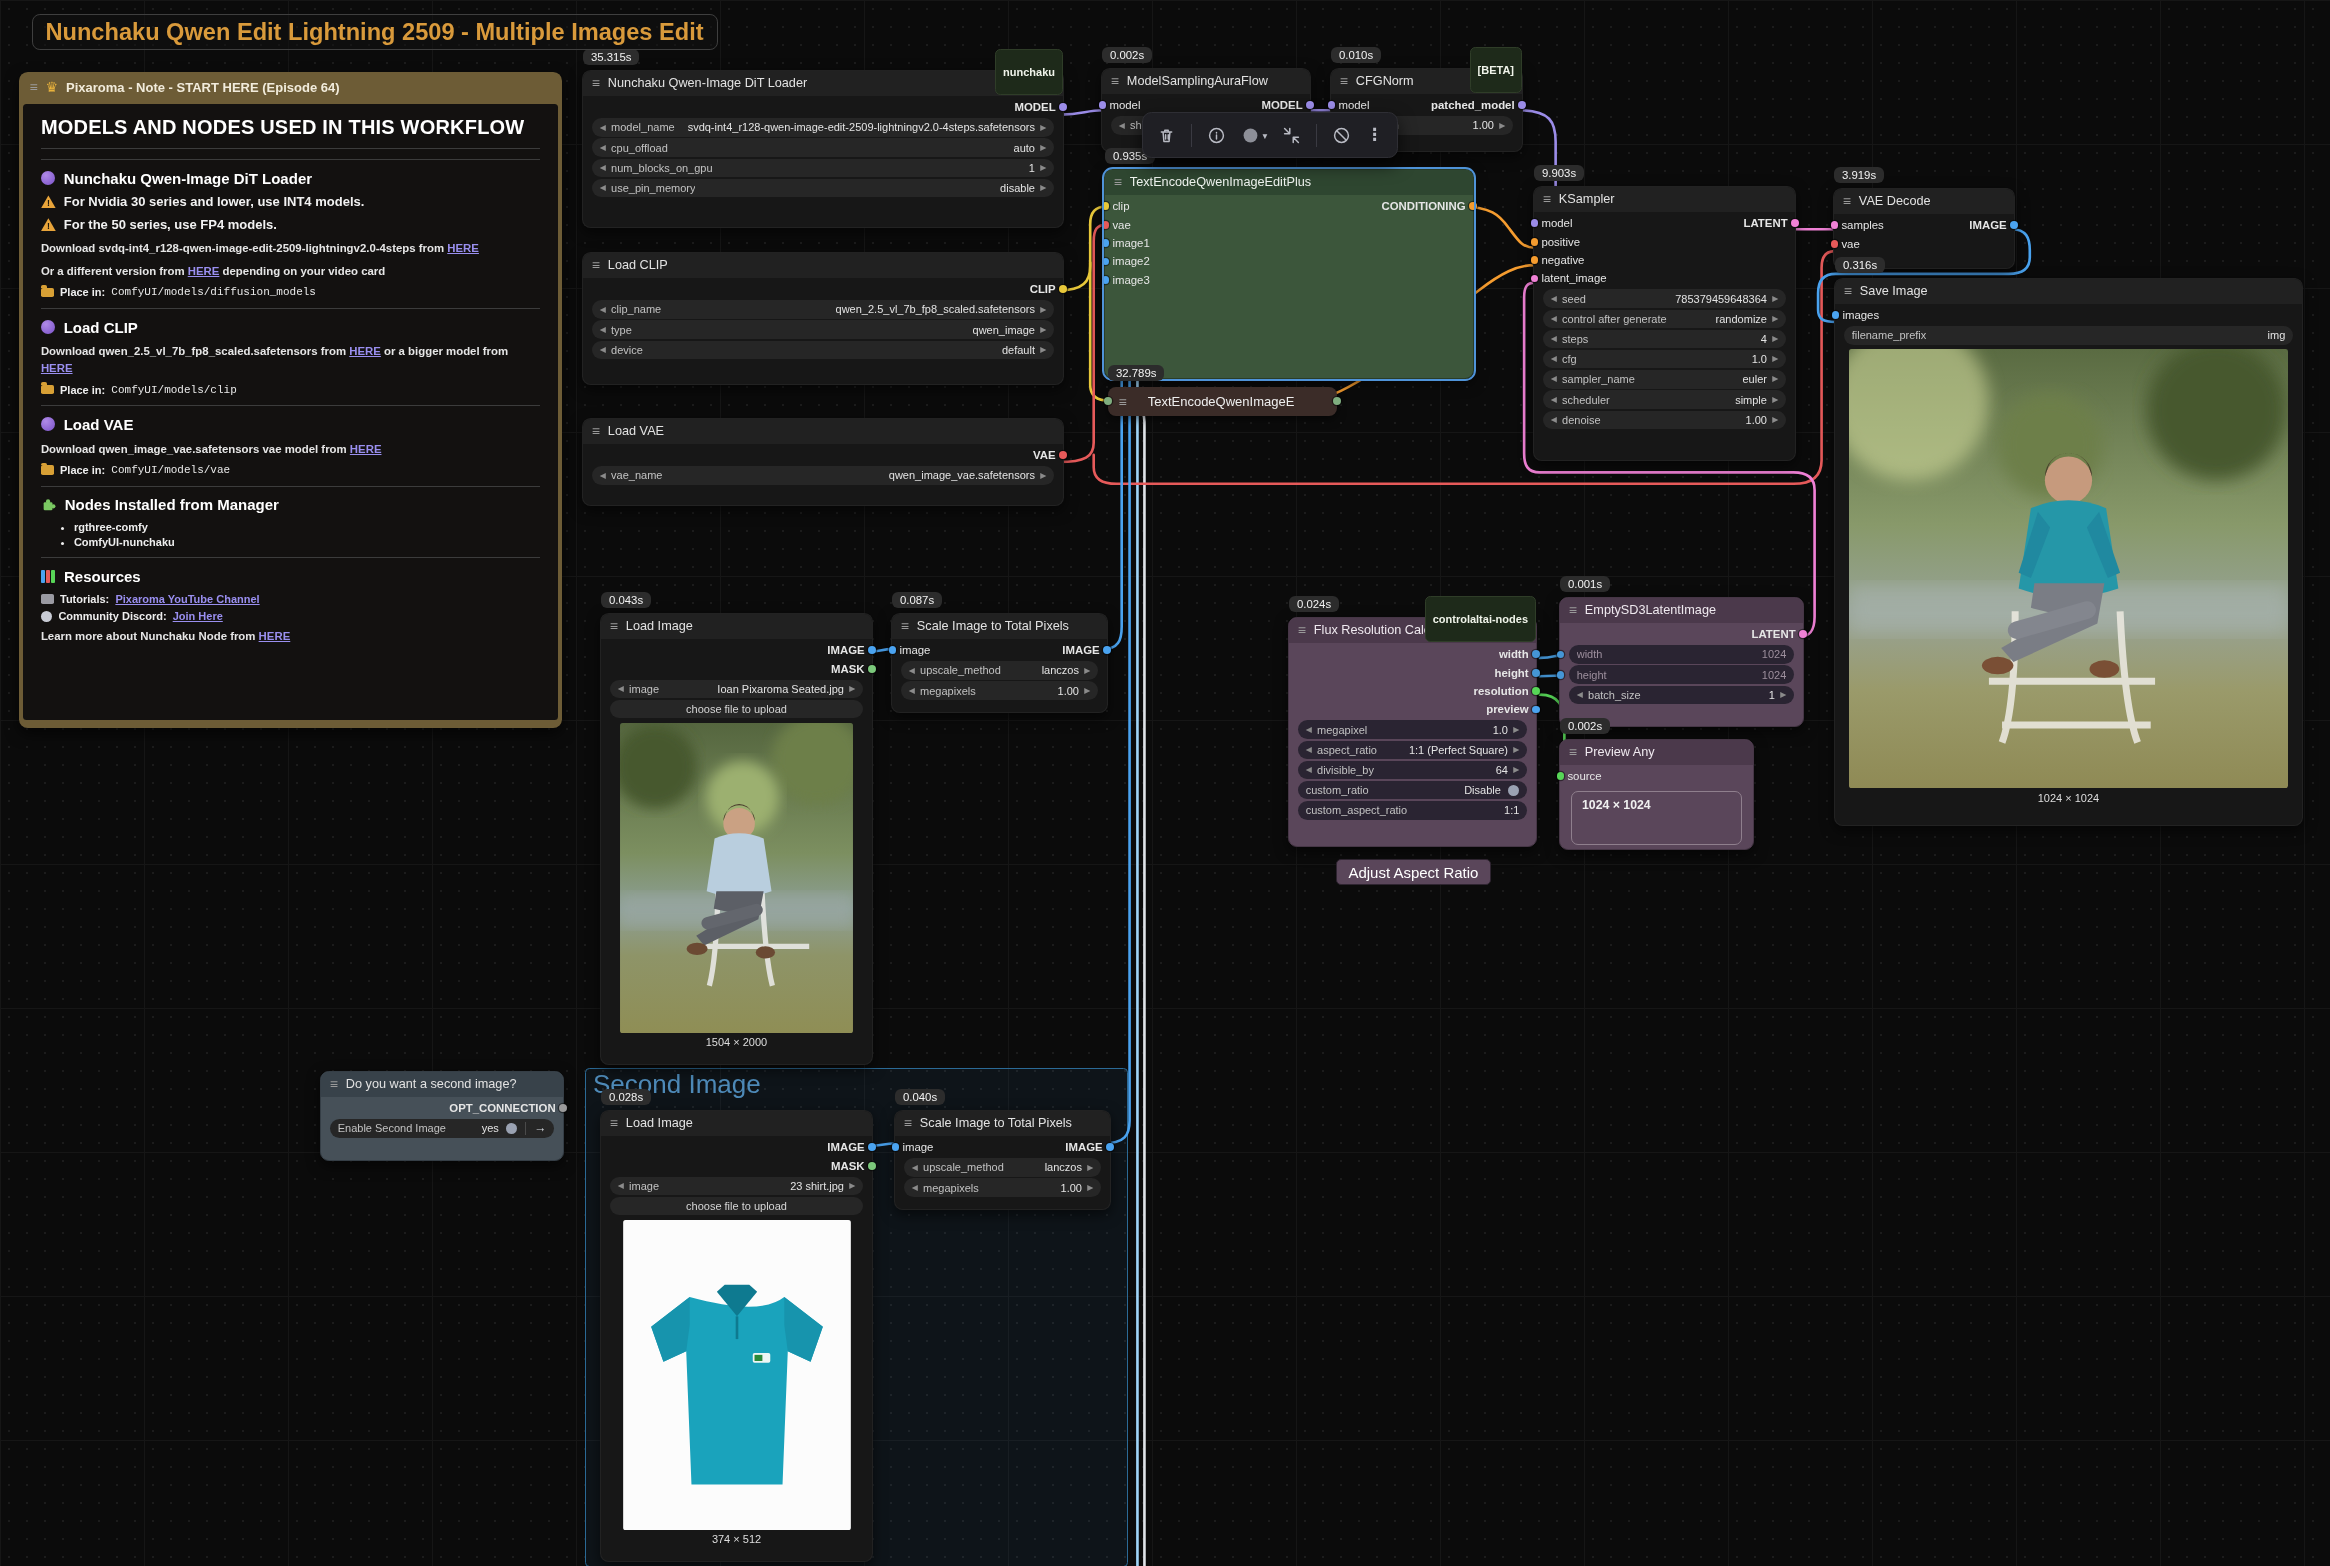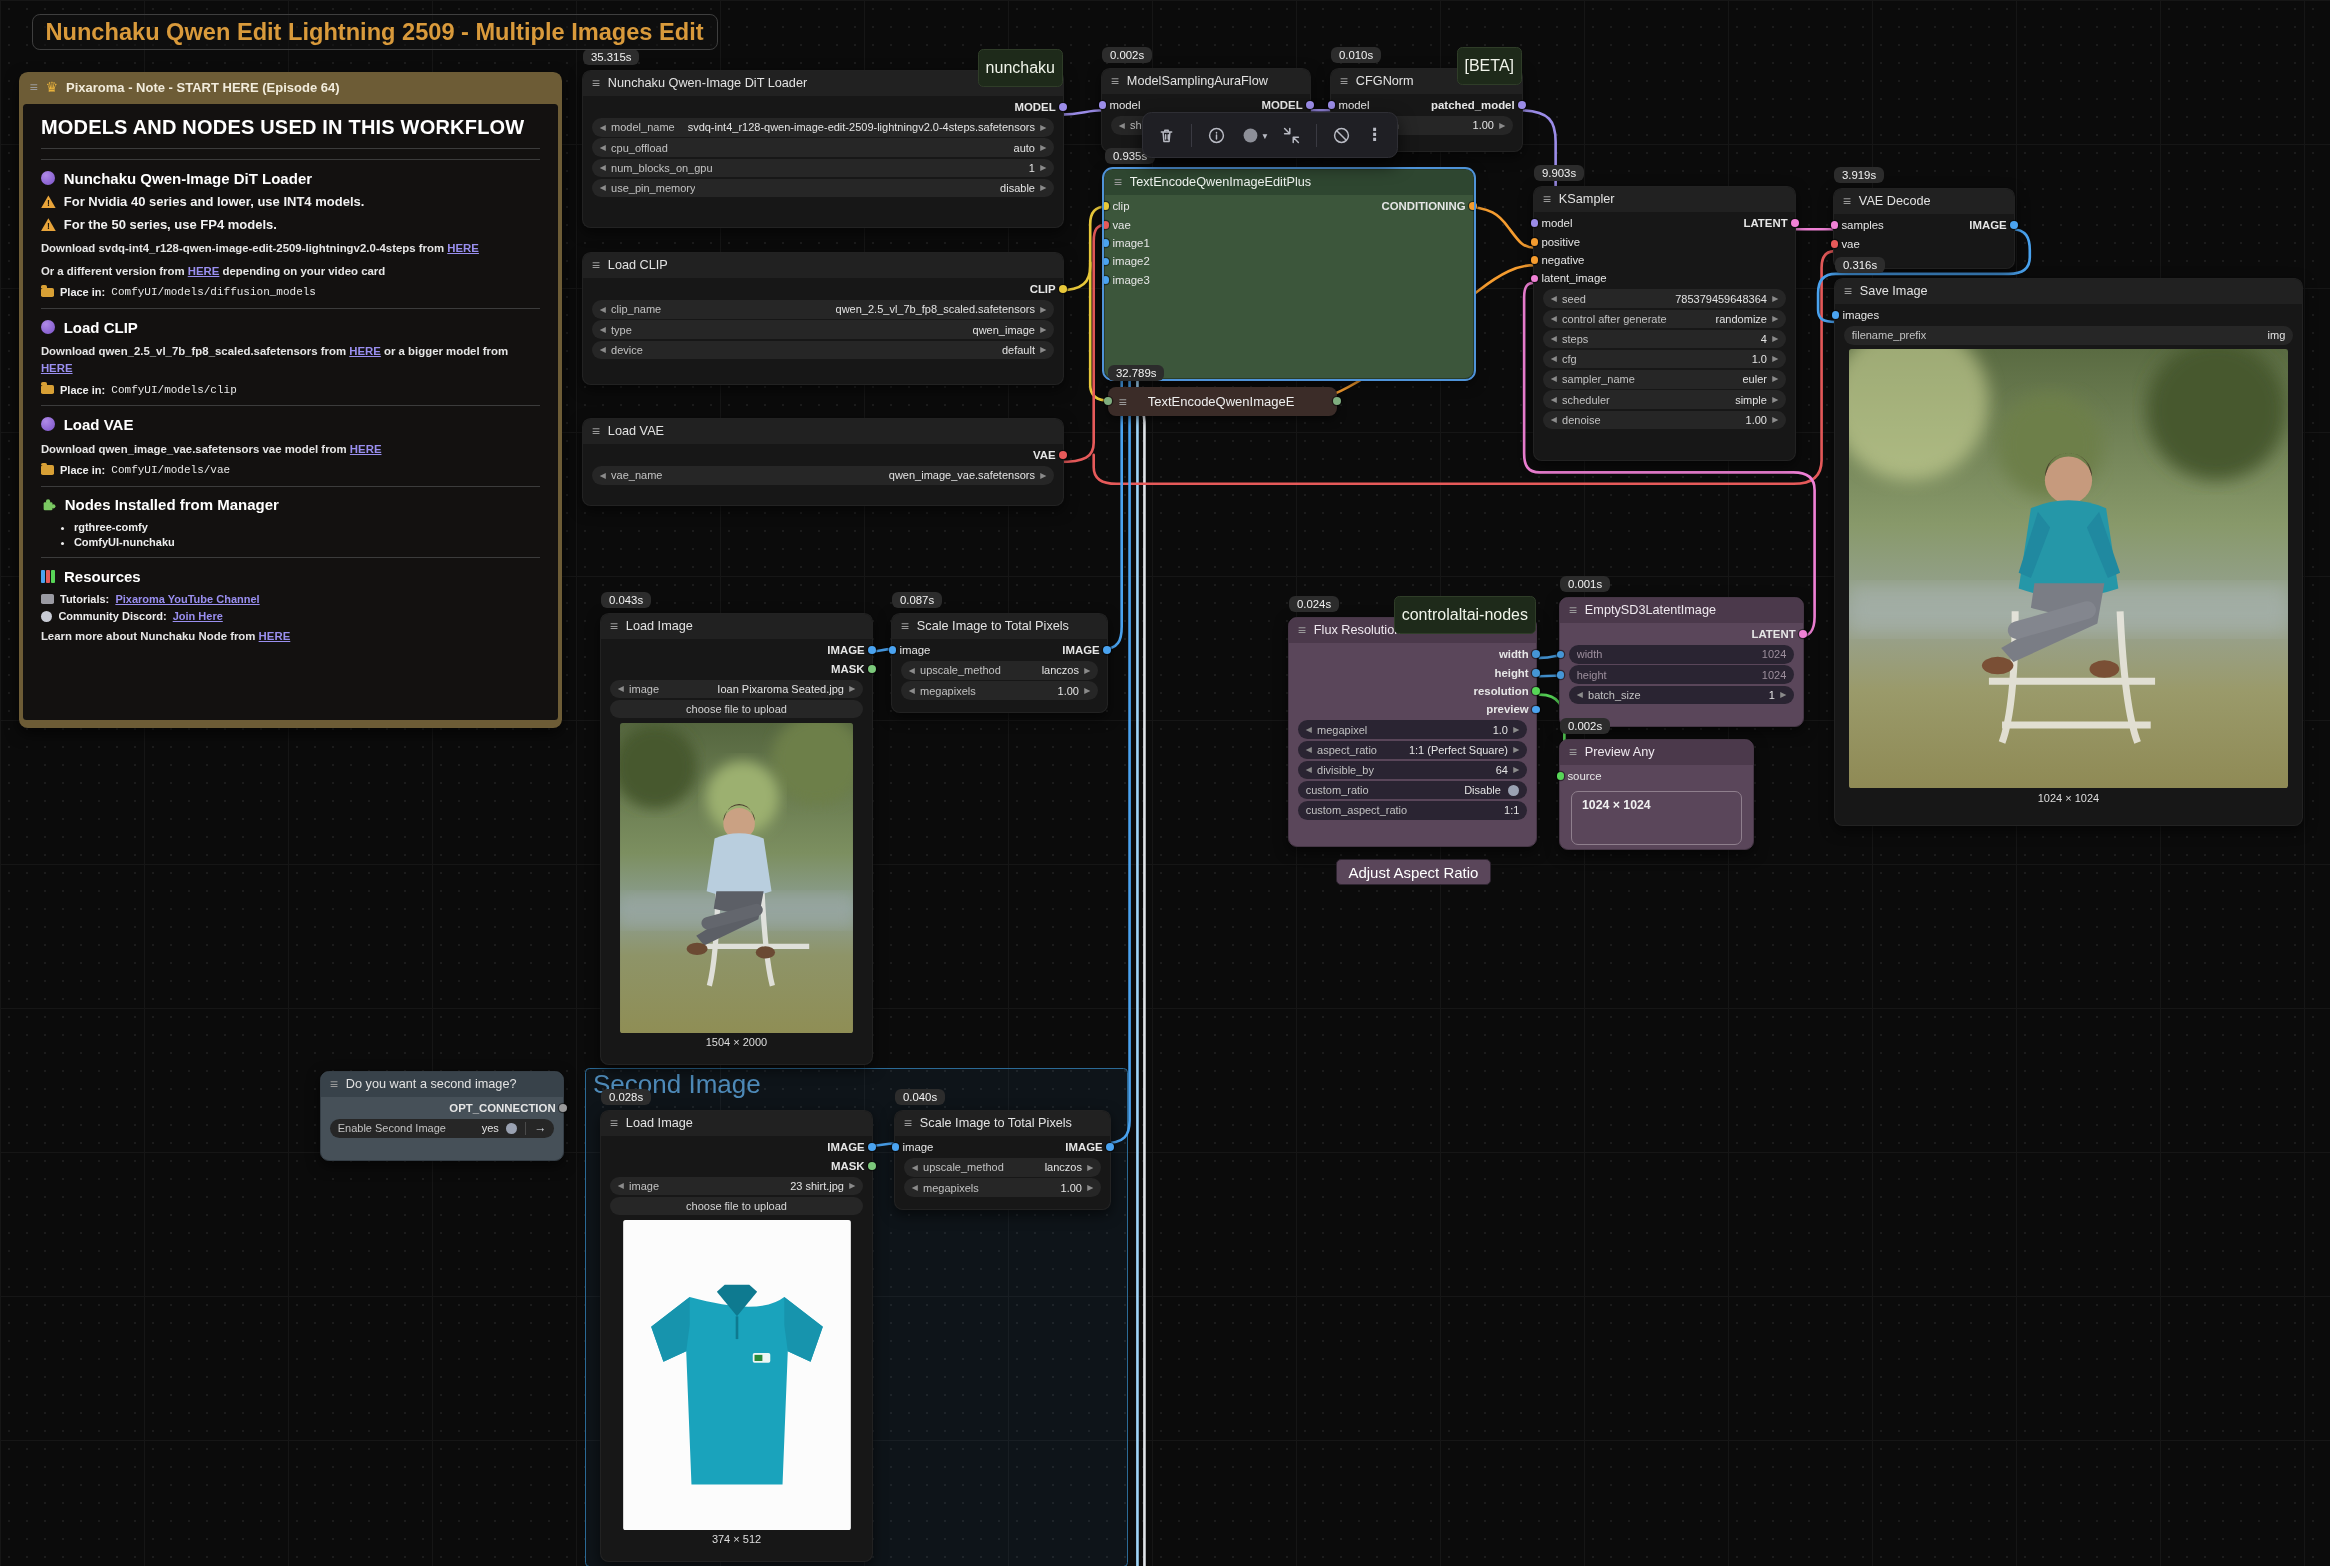--- a/index.html
+++ b/index.html
@@ -47,21 +47,21 @@
   .wsep{width:0.9px;height:13px;background:#4a4a4a;margin:0 2.6px;}
   .abtn{color:#d8dce2;font-weight:bold;font-size:12.3px;}
   .wdot{position:absolute;left:-12.3px;top:5.3px;width:7.9px;height:7.9px;border-radius:50%;
         box-shadow:0 0 0 1.3px rgba(0,0,0,.45);}
   .widget.muted{background:#4e404e;}
   .widget.muted .wn,.widget.muted .wv{color:#9d8f9d;}
 
   .time-badge{position:absolute;top:-22px;left:0;background:#2c2c2c;color:#f2f2f2;
         font-size:11.4px;padding:1.8px 7.9px;border-radius:6.1px;z-index:3;}
   .tag-badge{position:absolute;top:-22px;right:0;background:#1e2a1a;color:#f0f4ea;
-        font-size:16px;font-weight:normal;padding:9px 7px;border-radius:5.3px;z-index:3;
+        font-size:11px;font-weight:bold;padding:16px 7px;border-radius:5.3px;z-index:3;
         border:0.9px solid #2f3d28;}
 
   
   .green{background:#3c563b;border-color:#2a3d29;}
   .green .node-header{background:#2e4630;color:#eef3ee;}
   .selected{outline:2.2px solid var(--c-selection);outline-offset:0.9px;}
   .textarea{margin:7px 11.4px;height:68px;background:#344c30;border:0.9px solid #223321;
         border-radius:7px;padding:7px 9.6px;font-size:11.8px;color:#eaeaea;}
   .purple{background:#5a465a;border-color:#463646;}
   .purple .node-header{background:#4b394b;color:#efe9ef;}
@@ -171,21 +171,21 @@
     <div class="note-body">
       <div class="nb-h1">MODELS AND NODES USED IN THIS WORKFLOW</div>
       <hr class="nb-hr">
       <hr class="nb-hr">
       <div class="nb-sec">
           <span class="bullet-purple"></span>
           <span>Nunchaku Qwen-Image DiT Loader</span>
         </div>
       <div class="nb-warn">
           <span class="warn-tri">!</span>
-          <span>For Nvidia 40 series and lower, use INT4 models.</span>
+          <span>For Nvidia 30 series and lower, use INT4 models.</span>
         </div>
       <div class="nb-warn">
           <span class="warn-tri">!</span>
           <span>For the 50 series, use FP4 models.</span>
         </div>
       <p class="nb-p"><span>Download </span><b>svdq-int4_r128-qwen-image-edit-2509-lightningv2.0-4steps</b><span> from </span><a>HERE</a></p>
       <p class="nb-p"><span>Or a different version from </span><a>HERE</a><span> depending on your video card</span></p>
       <div class="nb-place">
           <span class="folder"></span>
           <b>Place in:</b>

